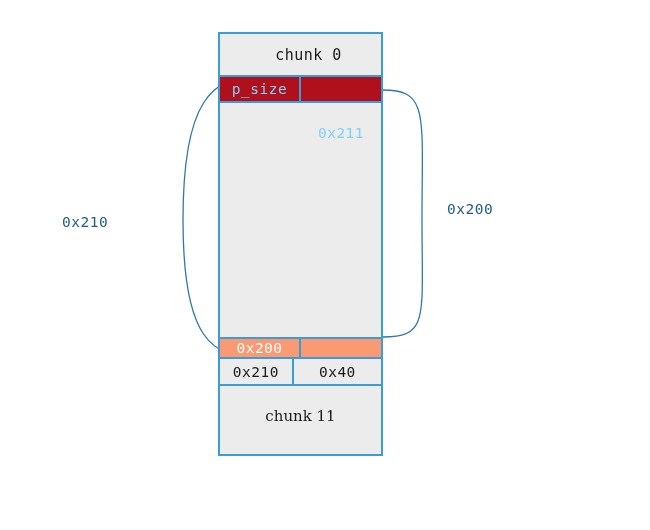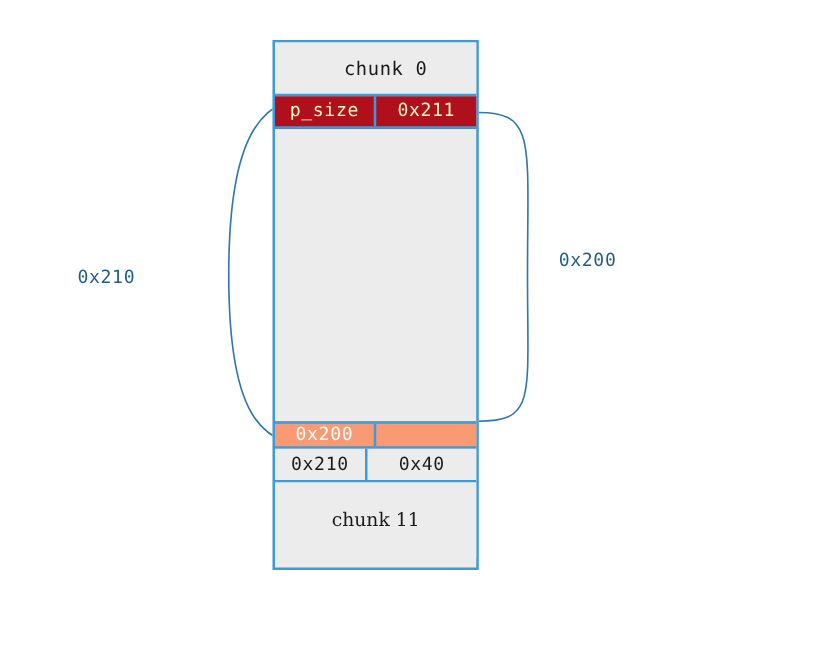--- a/index.html
+++ b/index.html
@@ -68,30 +68,31 @@
 
   
   .row-psize {
     top: 43px;
     height: 26px;
     background: #b0101c;
     border-bottom: 2px solid #3c9bd9;
   }
   .row-psize .cell {
     height: 100%;
-    color: #fef9c3;
+    color: #7dd3fc;
     font-size: 14.5px;
     letter-spacing: 0.5px;
   }
   .row-psize .cell-left {
     width: 81px;
     border-right: 2px solid #3c9bd9;
   }
   .row-psize .cell-right {
     width: 80px;
+    margin-top: 44px;
   }
 
   
   .row-freed {
     top: 69px;
     height: 234px;
     background: #b0101c;
   }
   .row-freed .cell {
     width: 100%;

